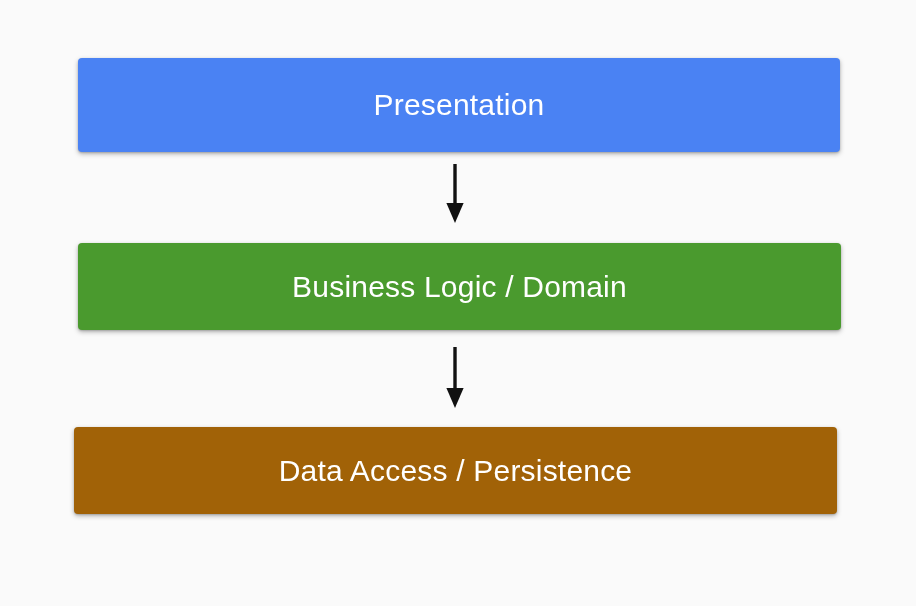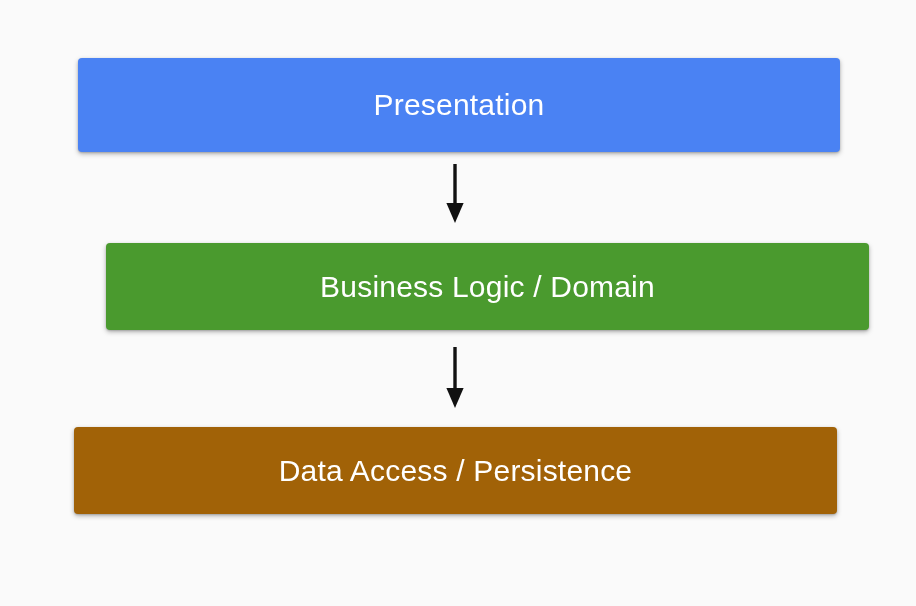--- a/index.html
+++ b/index.html
@@ -44,21 +44,20 @@
     left: 78px;
     top: 58px;
     width: 762px;
     height: 94px;
   }
   #box-business-logic {
     left: 78px;
     top: 243px;
     width: 763px;
     height: 87px;
-    margin-left: 28px;
   }
   #box-data-access {
     left: 74px;
     top: 427px;
     width: 763px;
     height: 87px;
   }
   
   .connector-arrow {
     position: absolute;

